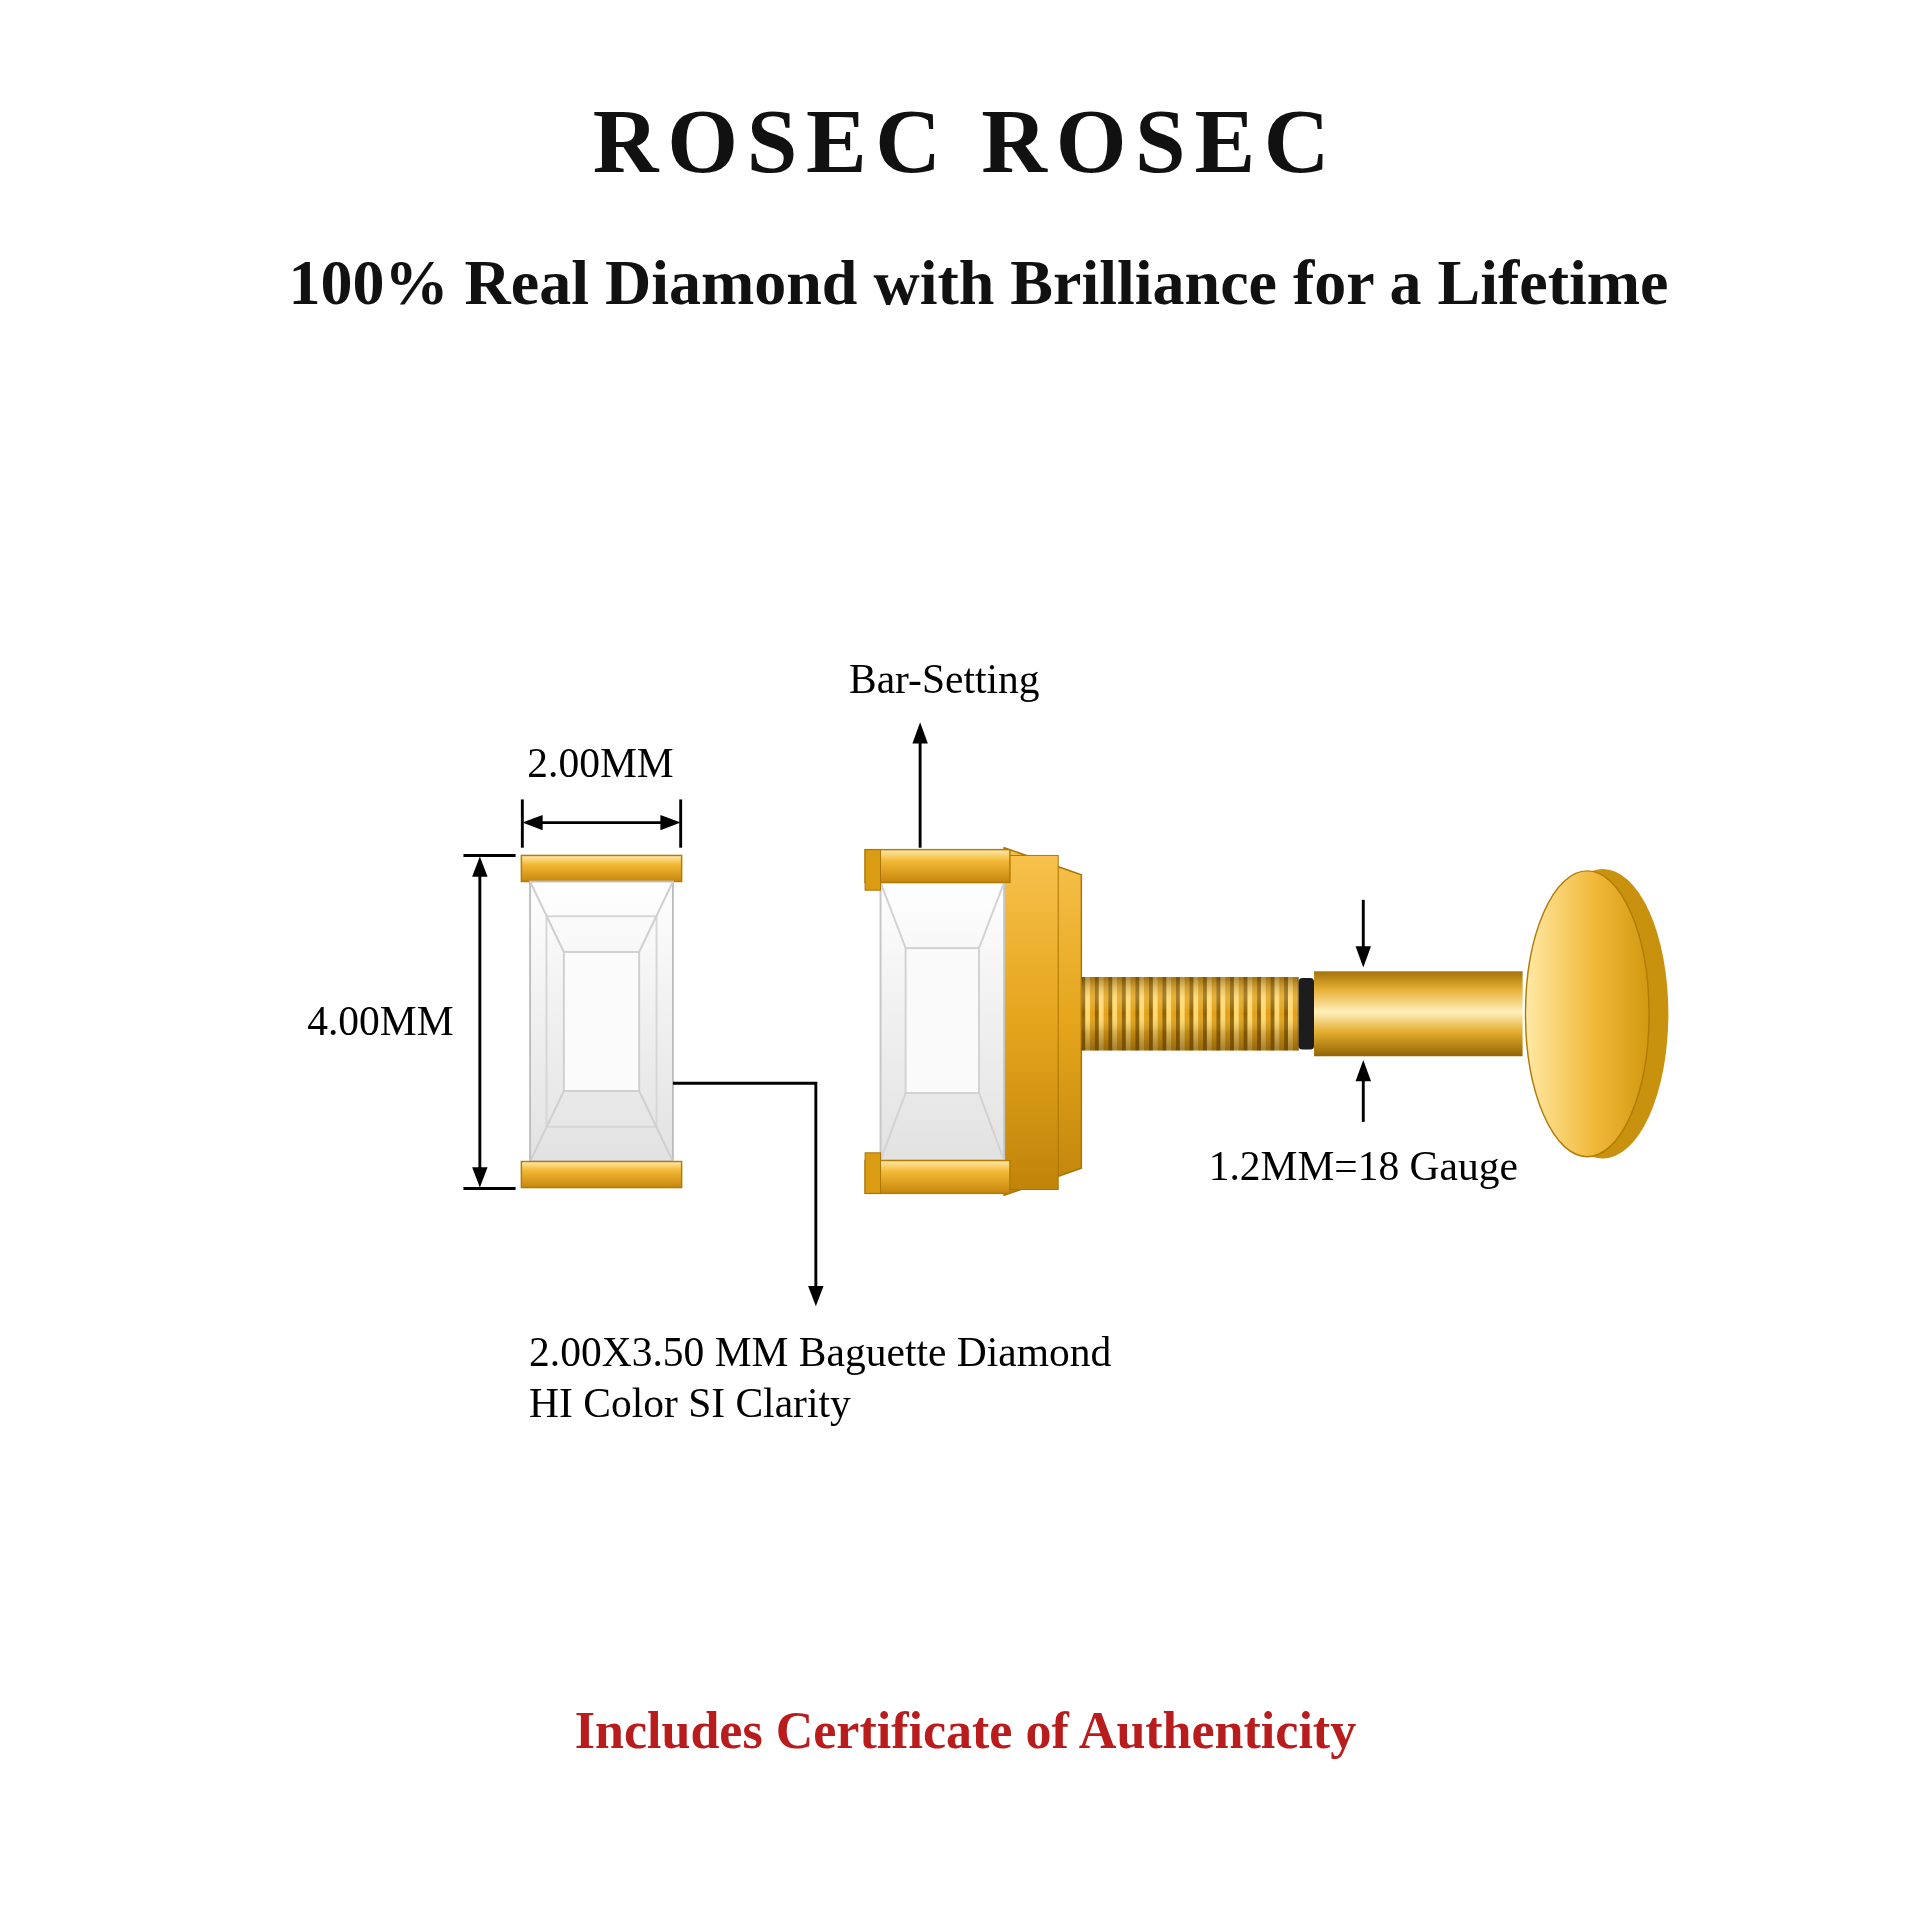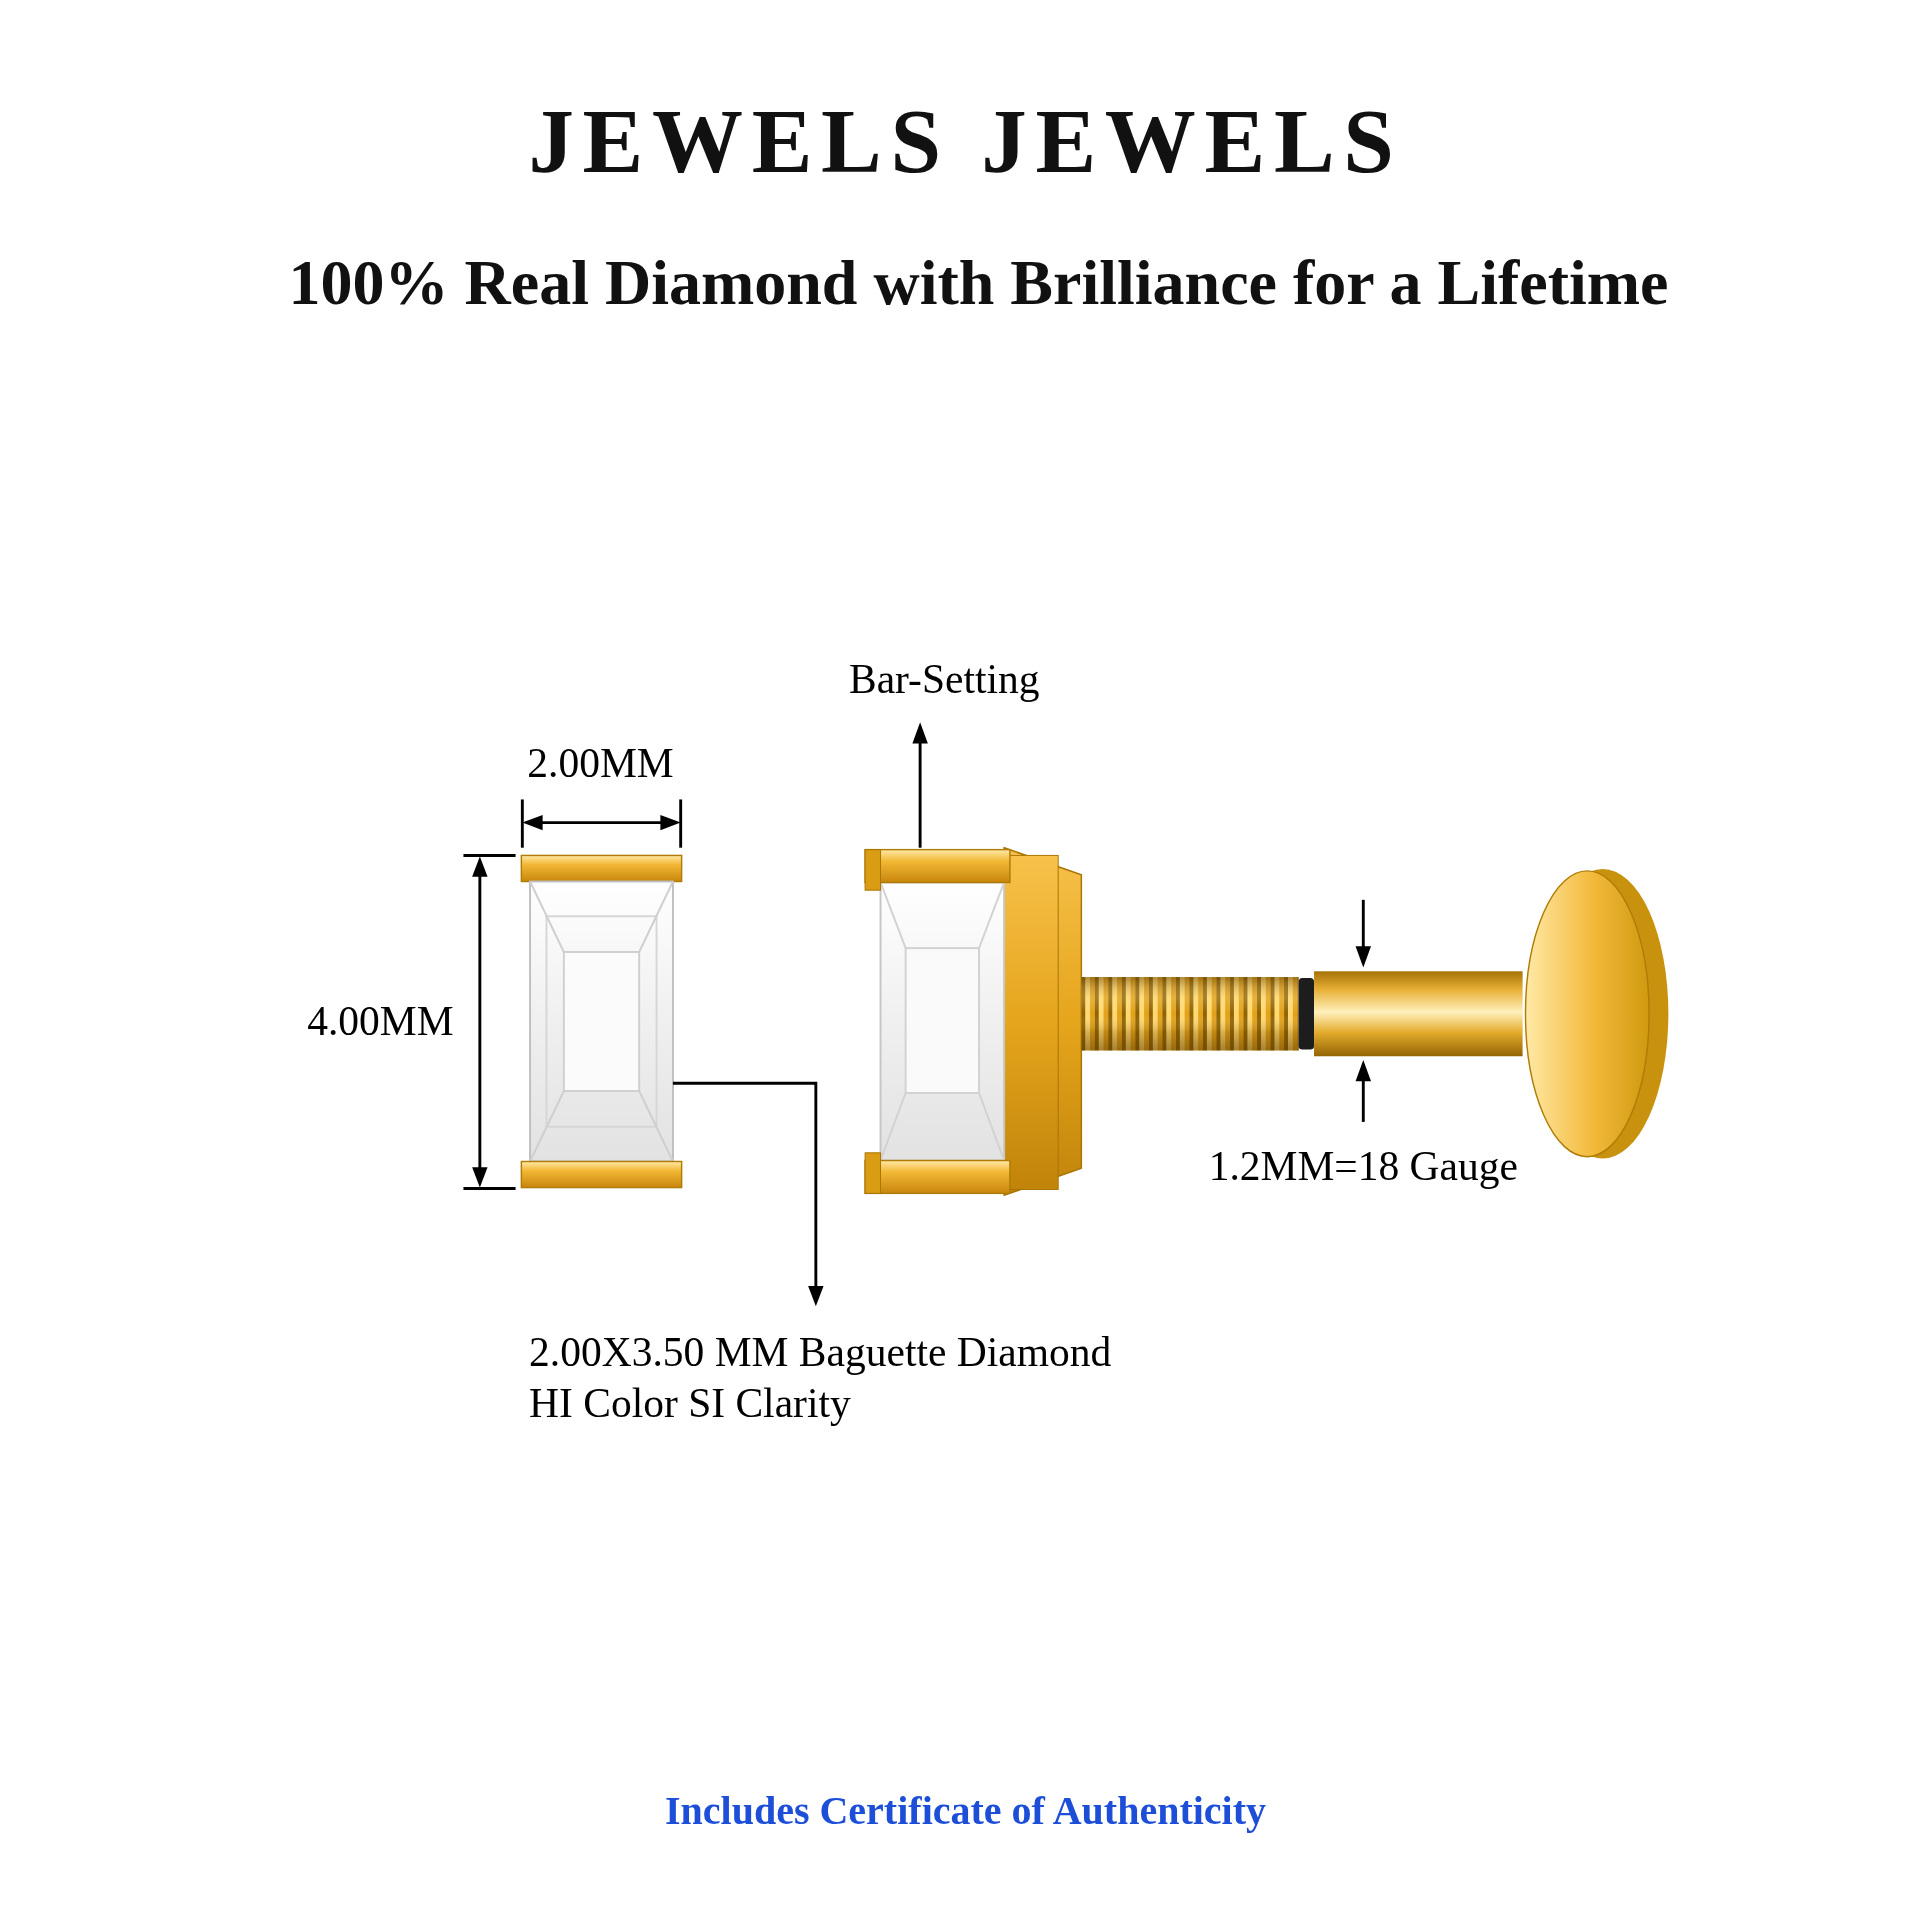--- a/index.html
+++ b/index.html
@@ -9,34 +9,34 @@
   }
   .brand{
     position:absolute;top:89px;left:0;width:100%;text-align:center;
     font-size:91px;font-weight:700;letter-spacing:8.7px;color:#111;
   }
   .tagline{
     position:absolute;top:246px;left:0;width:100%;text-align:center;
     font-size:64px;font-weight:600;color:#111;padding-left:13px;
   }
   .footer-note{
-    position:absolute;top:1787px;left:0;width:100%;text-align:center;
-    font-size:40px;font-weight:600;color:#1d4ed8;
+    position:absolute;top:1701px;left:0;width:100%;text-align:center;
+    font-size:52px;font-weight:600;color:#b91c1c;
   }
   svg.diagram{position:absolute;left:0;top:0;}
   svg .lbl{font-family:"Liberation Serif","DejaVu Serif",serif;font-size:43px;fill:#000;font-weight:500;}
   svg .ln{stroke:#000;stroke-width:3;fill:none;}
   svg .ah{fill:#000;stroke:none;}
 </style>
 </head>
 <body>
 
 <div class="page">
 
-  <div class="brand">JEWELS JEWELS</div>
+  <div class="brand">ROSEC ROSEC</div>
   <div class="tagline">100% Real Diamond with Brilliance for a Lifetime</div>
 
   <svg class="diagram" width="1931" height="1931" viewBox="0 0 2000 2000" xmlns="http://www.w3.org/2000/svg">
     <defs>
       <linearGradient id="goldBar" x1="0" y1="0" x2="0" y2="1">
         <stop offset="0" stop-color="#FFE9A8"></stop>
           <stop offset="0.35" stop-color="#F2B835"></stop>
           <stop offset="1" stop-color="#C8860C"></stop>
       </linearGradient>
       <linearGradient id="goldBlock" x1="0" y1="0" x2="0" y2="1">

